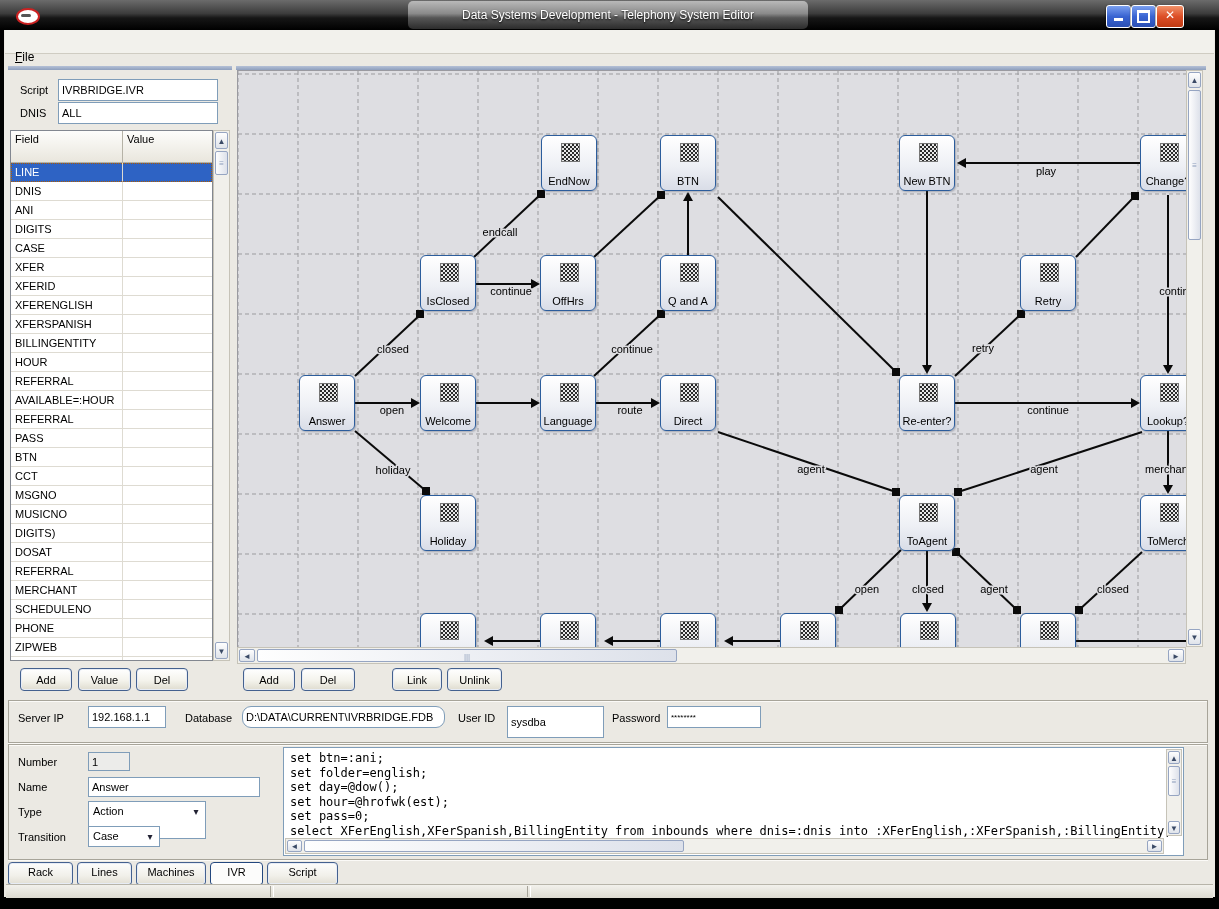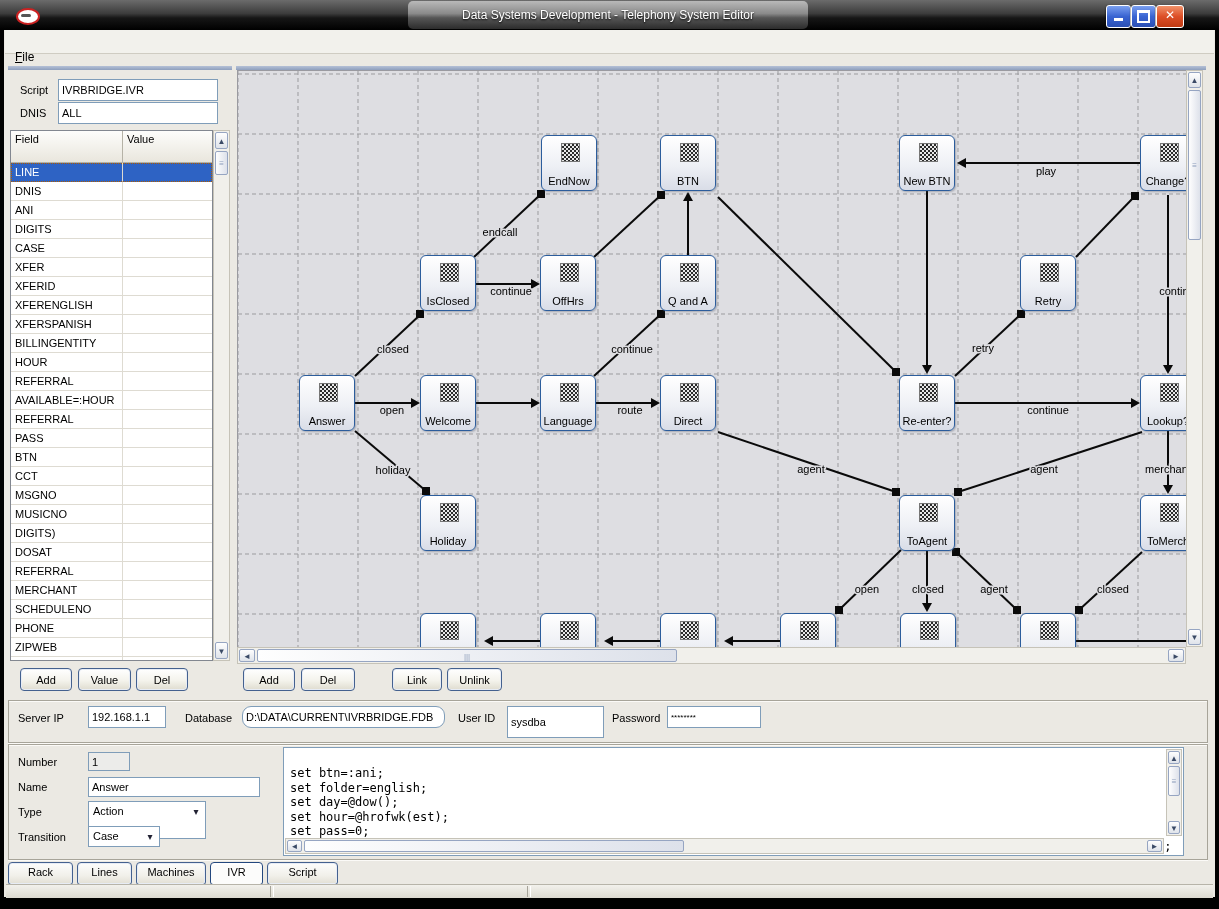--- a/index.html
+++ b/index.html
@@ -474,21 +474,21 @@
     <span class="val">Action</span>
     <span class="arrow">▾</span>
   </div>
   <label class="flabel" style="left:18px;top:831px">Transition</label>
   <div class="combo" style="left:88px;top:826px;width:72px;height:21px">
     <span class="val">Case</span>
     <span class="arrow">▾</span>
   </div>
 
   <div class="abs codebox">
-    <div id="code-lines" style="padding-top:18px">
+    <div id="code-lines" style="padding-top:3px">
         <div class="codeline">set btn=:ani;</div>
         <div class="codeline">set folder=english;</div>
         <div class="codeline">set day=@dow();</div>
         <div class="codeline">set hour=@hrofwk(est);</div>
         <div class="codeline">set pass=0;</div>
         <div class="codeline">select XFerEnglish,XFerSpanish,BillingEntity from inbounds where dnis=:dnis into :XFerEnglish,:XFerSpanish,:BillingEntity;</div>
       </div>
   </div>
   <div class="abs sb" style="left:1166px;top:749px;width:16px;height:87px">
     <div class="sbbtn" style="left:1px;top:1px;width:12px;height:13px;line-height:13px">▲</div>

